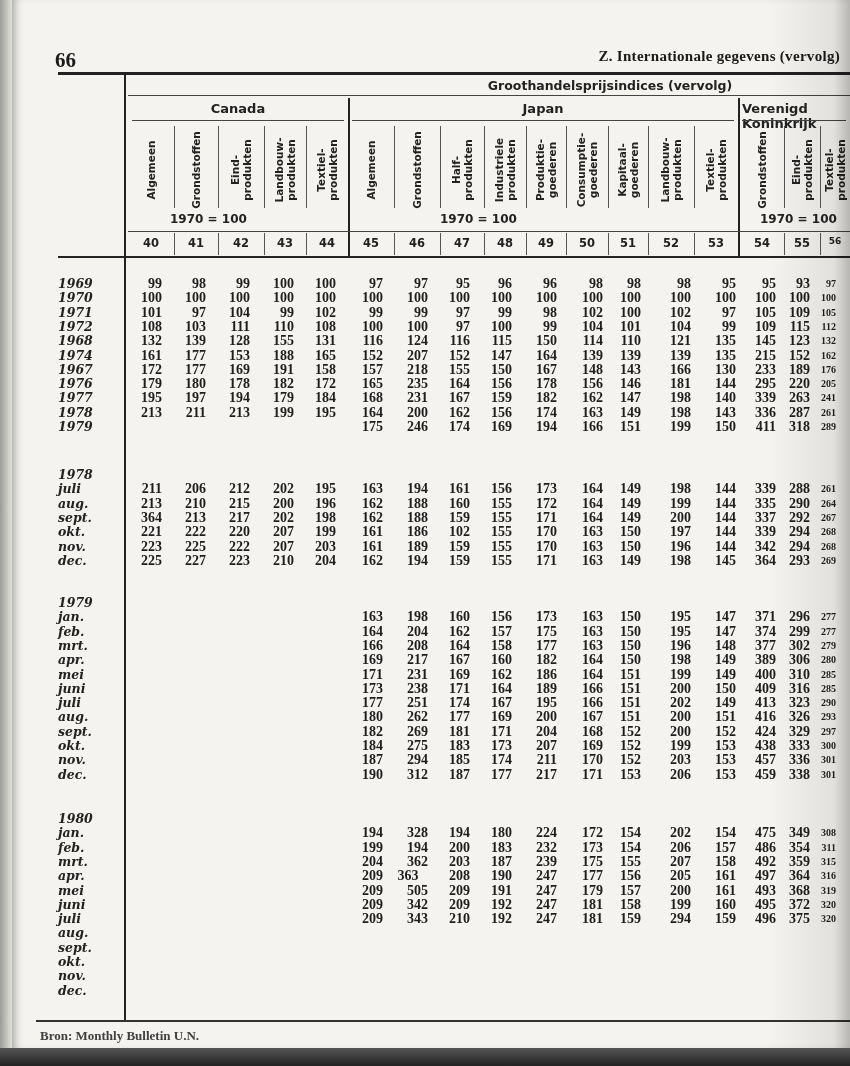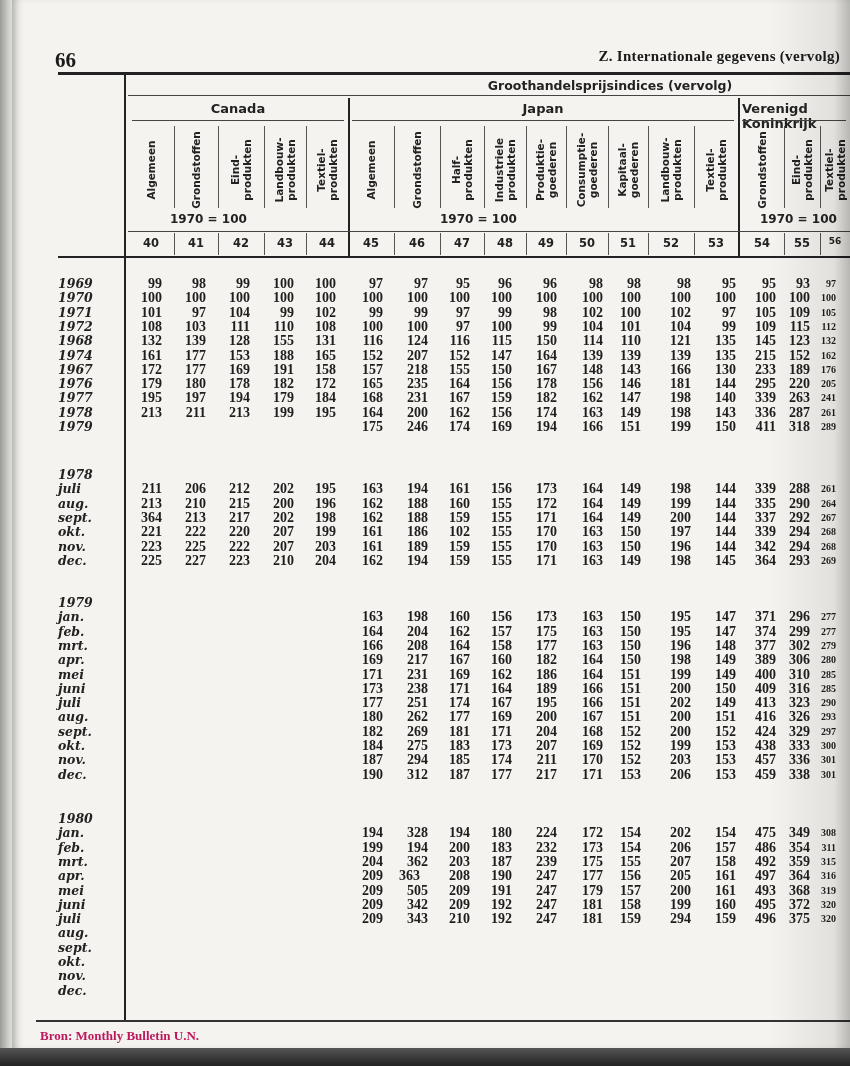--- a/index.html
+++ b/index.html
@@ -64,21 +64,21 @@
   .stub {
     position:absolute; left:58px; font-family:"DejaVu Serif", serif; font-style:italic; font-weight:bold;
     font-size:12.5px; color:#222; line-height:14.3px;
   }
   .cell {
     position:absolute; font-family:"Liberation Serif", serif; font-weight:bold; font-size:14px;
     color:#1e1e1e; text-align:right; line-height:14.3px;
   }
   .footer {
     position:absolute; left:40px; top:1028px; font-family:"Liberation Serif", serif; font-size:13px;
-    font-weight:bold; color:#be185d;
+    font-weight:bold; color:#404040;
   }
   .fold-shade {
     position:absolute; left:770px; top:0; width:80px; height:1048px;
     background:linear-gradient(90deg, rgba(0,0,0,0), rgba(0,0,0,0.08) 80%, rgba(0,0,0,0.25));
     pointer-events:none;
   }
 </style>
 </head>
 <body>
 
@@ -715,21 +715,21 @@
     <div class="cell" style="top: 854.9px; left: 517px; width: 40px;">239</div>
     <div class="cell" style="top: 854.9px; left: 563px; width: 40px;">175</div>
     <div class="cell" style="top: 854.9px; left: 601px; width: 40px;">155</div>
     <div class="cell" style="top: 854.9px; left: 651px; width: 40px;">207</div>
     <div class="cell" style="top: 854.9px; left: 696px; width: 40px;">158</div>
     <div class="cell" style="top: 854.9px; left: 736px; width: 40px;">492</div>
     <div class="cell" style="top: 854.9px; left: 770px; width: 40px;">359</div>
     <div class="cell" style="top: 854.9px; left: 816px; width: 20px; font-size: 10px;">315</div>
     <div class="stub" style="top: 869.2px;">apr.</div>
     <div class="cell" style="top: 869.2px; left: 343px; width: 40px;">209</div>
-    <div class="cell" style="top: 869.2px; left: 380px; width: 40px;">363</div>
+    <div class="cell" style="top: 869.2px; left: 388px; width: 40px; text-align: center;">363</div>
     <div class="cell" style="top: 869.2px; left: 430px; width: 40px;">208</div>
     <div class="cell" style="top: 869.2px; left: 472px; width: 40px;">190</div>
     <div class="cell" style="top: 869.2px; left: 517px; width: 40px;">247</div>
     <div class="cell" style="top: 869.2px; left: 563px; width: 40px;">177</div>
     <div class="cell" style="top: 869.2px; left: 601px; width: 40px;">156</div>
     <div class="cell" style="top: 869.2px; left: 651px; width: 40px;">205</div>
     <div class="cell" style="top: 869.2px; left: 696px; width: 40px;">161</div>
     <div class="cell" style="top: 869.2px; left: 736px; width: 40px;">497</div>
     <div class="cell" style="top: 869.2px; left: 770px; width: 40px;">364</div>
     <div class="cell" style="top: 869.2px; left: 816px; width: 20px; font-size: 10px;">316</div>

